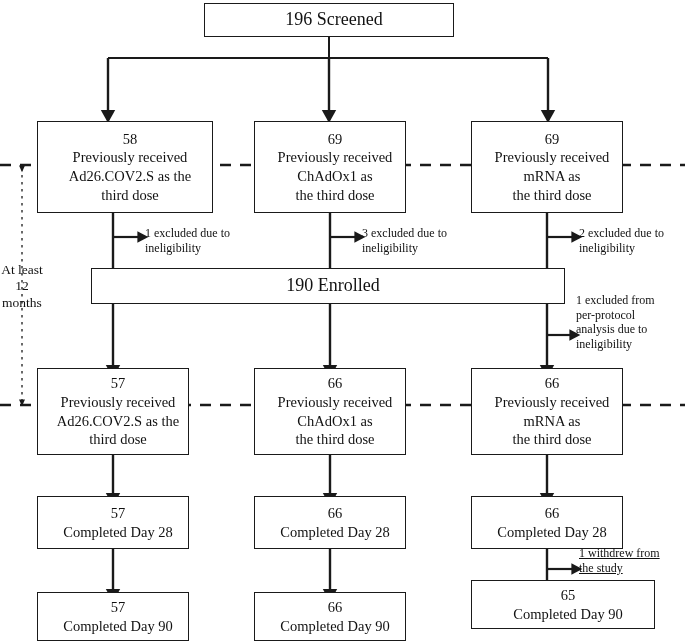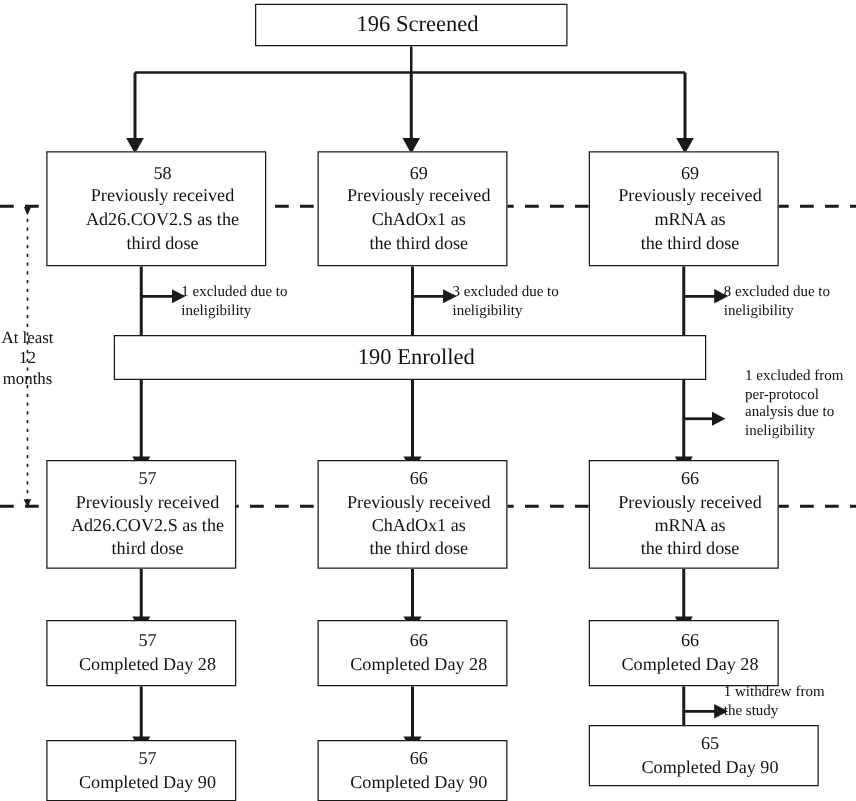--- a/index.html
+++ b/index.html
@@ -133,29 +133,29 @@
 
   <div class="note" style="left:145px;top:226px;">
     <span class="ln">1 excluded due to</span>
     <span class="ln">ineligibility</span>
   </div>
   <div class="note" style="left:362px;top:226px;">
     <span class="ln">3 excluded due to</span>
     <span class="ln">ineligibility</span>
   </div>
   <div class="note" style="left:579px;top:226px;">
-    <span class="ln">8 excluded due to</span>
+    <span class="ln">2 excluded due to</span>
     <span class="ln">ineligibility</span>
   </div>
 
   <div class="box head" style="left:91px;top:268px;width:474px;height:36px;">
     <span class="ln">190 Enrolled</span>
   </div>
 
-  <div class="note" style="left:576px;top:293px;margin-left:20px;">
+  <div class="note" style="left:576px;top:293px;">
     <span class="ln">1 excluded from</span>
     <span class="ln">per-protocol</span>
     <span class="ln">analysis due to</span>
     <span class="ln">ineligibility</span>
   </div>
 
   <div class="sidelabel" style="left:-4px;top:262px;">
     <span class="ln">At least</span>
     <span class="ln">12</span>
     <span class="ln">months</span>
@@ -186,21 +186,21 @@
   </div>
   <div class="box" style="left:254px;top:496px;width:152px;height:53px;">
     <span class="ln">66</span>
     <span class="ln">Completed Day 28</span>
   </div>
   <div class="box" style="left:471px;top:496px;width:152px;height:53px;">
     <span class="ln">66</span>
     <span class="ln">Completed Day 28</span>
   </div>
 
-  <div class="note" style="left:579px;top:546px;">
+  <div class="note" style="left:579px;top:546px;text-decoration:underline;">
     <span class="ln">1 withdrew from</span>
     <span class="ln">the study</span>
   </div>
 
   <div class="box" style="left:37px;top:592px;width:152px;height:49px;">
     <span class="ln">57</span>
     <span class="ln">Completed Day 90</span>
   </div>
   <div class="box" style="left:254px;top:592px;width:152px;height:49px;">
     <span class="ln">66</span>

